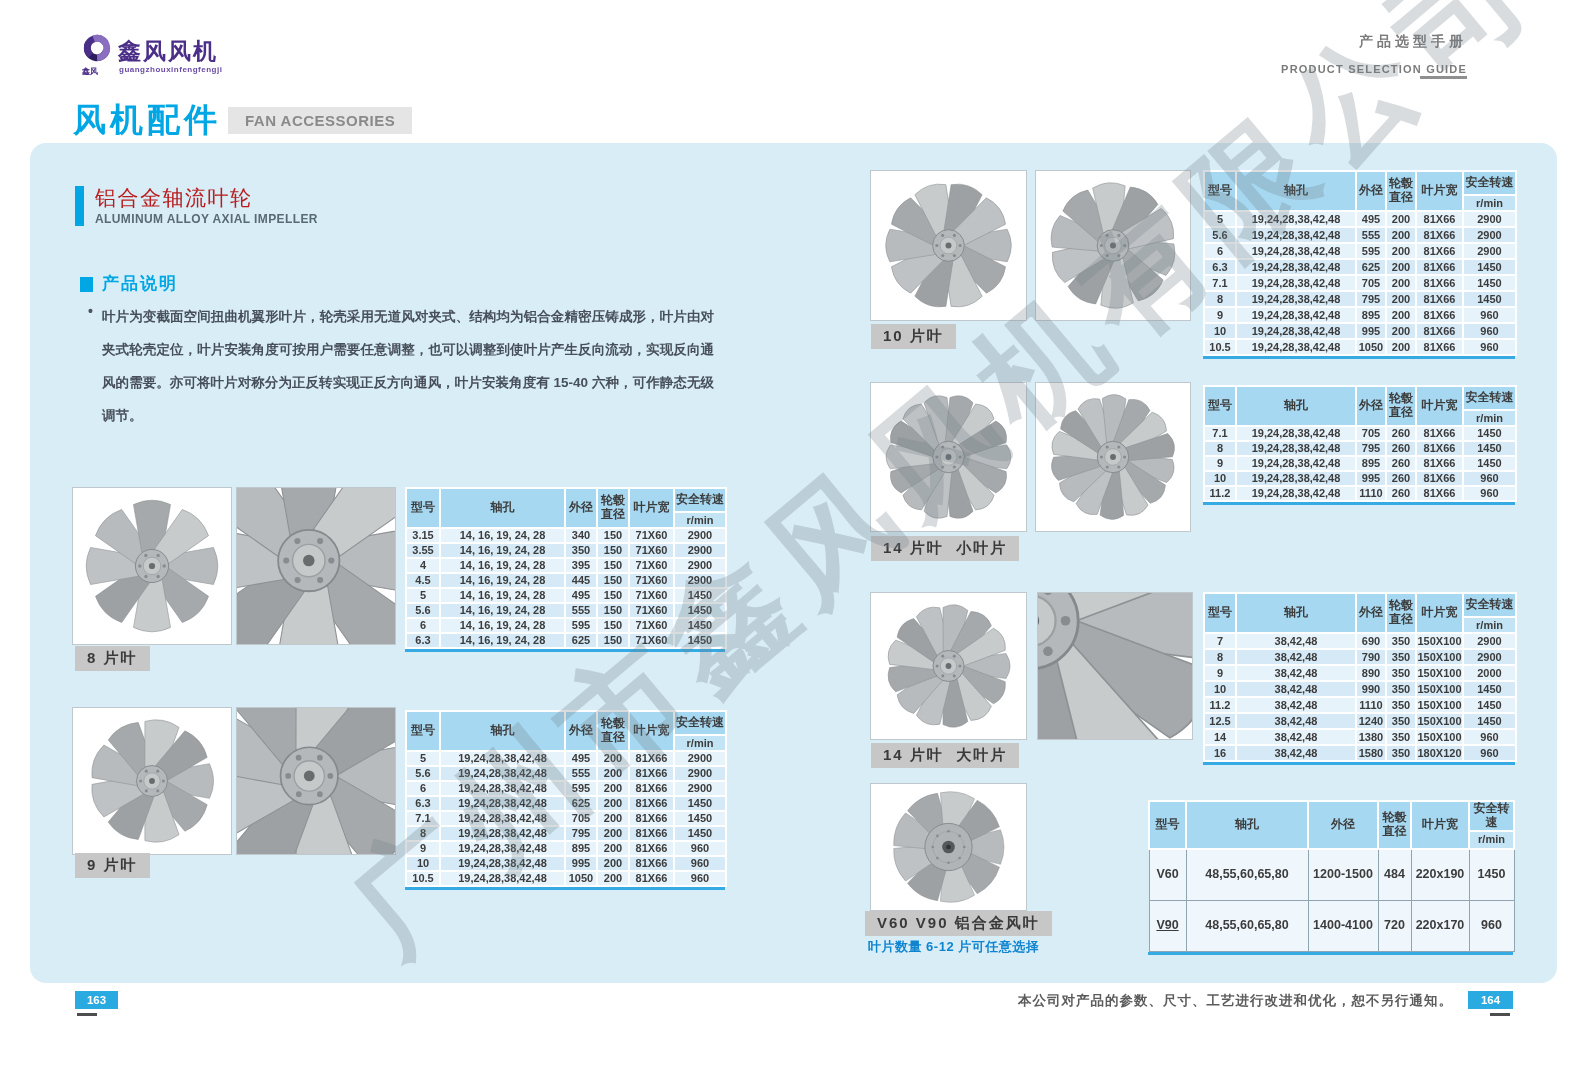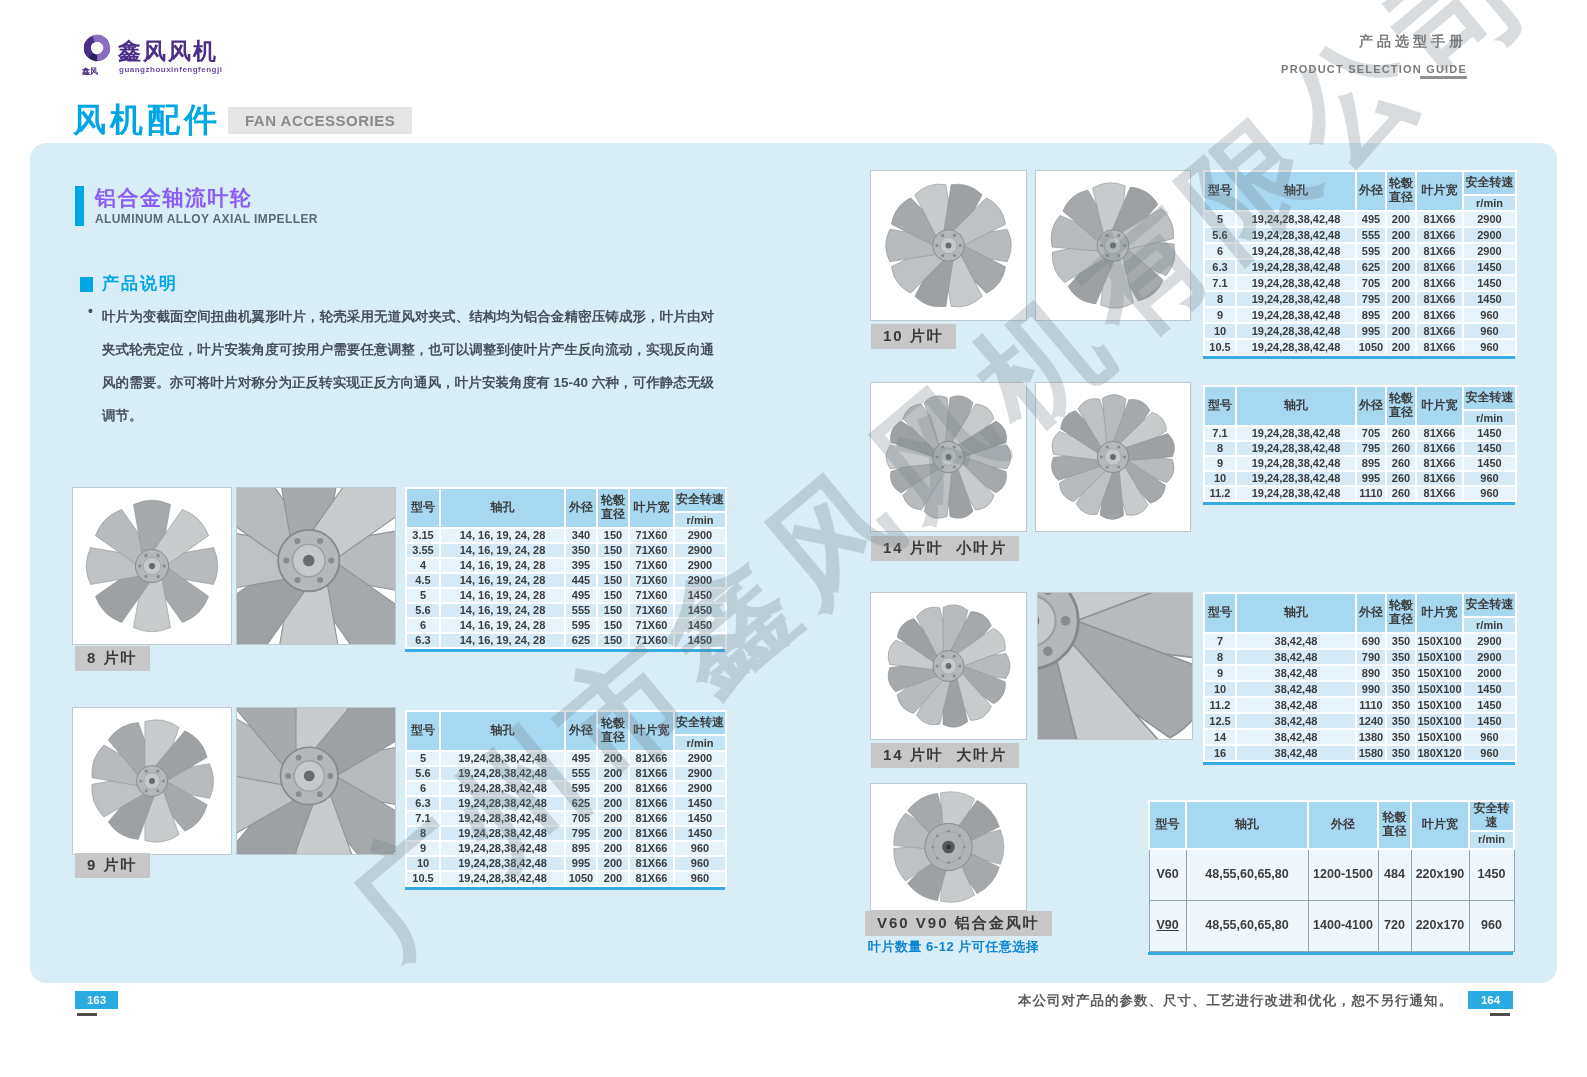--- a/index.html
+++ b/index.html
@@ -18,21 +18,21 @@
 
   .page-title{position:absolute;left:73px;top:98px;font-size:33px;font-weight:bold;color:#00a7e4;letter-spacing:4px;}
   .page-title-en{position:absolute;left:228px;top:107px;background:#e5e5e5;color:#8a8a8a;
                  font-size:15px;font-weight:bold;letter-spacing:.5px;padding:5px 17px;}
 
   
   .panel{position:absolute;left:30px;top:143px;width:1527px;height:840px;background:#d9edf7;border-radius:16px;}
 
   
   .sec-bar{position:absolute;left:75px;top:186px;width:9px;height:40px;background:#00a7e4;}
-  .sec-title{position:absolute;left:95px;top:184px;font-size:21px;font-weight:bold;color:#8b5cf6;letter-spacing:1.5px;}
+  .sec-title{position:absolute;left:95px;top:184px;font-size:21px;font-weight:normal;color:#b91c1c;letter-spacing:1.5px;}
   .sec-en{position:absolute;left:95px;top:212px;font-size:12px;font-weight:bold;color:#5a6a75;letter-spacing:.4px;}
   .desc-sq{position:absolute;left:80px;top:277px;width:13px;height:15px;background:#00a7e4;}
   .desc-title{position:absolute;left:102px;top:272px;font-size:17px;font-weight:bold;color:#00a7e4;letter-spacing:2px;}
   .bullet{position:absolute;left:88px;top:303px;font-size:14px;font-weight:bold;color:#4a5560;}
   .desc-text{position:absolute;left:102px;top:300px;width:612px;font-size:13.5px;font-weight:600;
              color:#47505a;line-height:33px;text-align:justify;}
 
   
   .imgbox{position:absolute;background:#ffffff;border:1px solid #bfc8cd;box-sizing:border-box;overflow:hidden;}
   .cap{position:absolute;background:#c7c7c7;color:#3a3a3a;font-size:15px;font-weight:bold;

